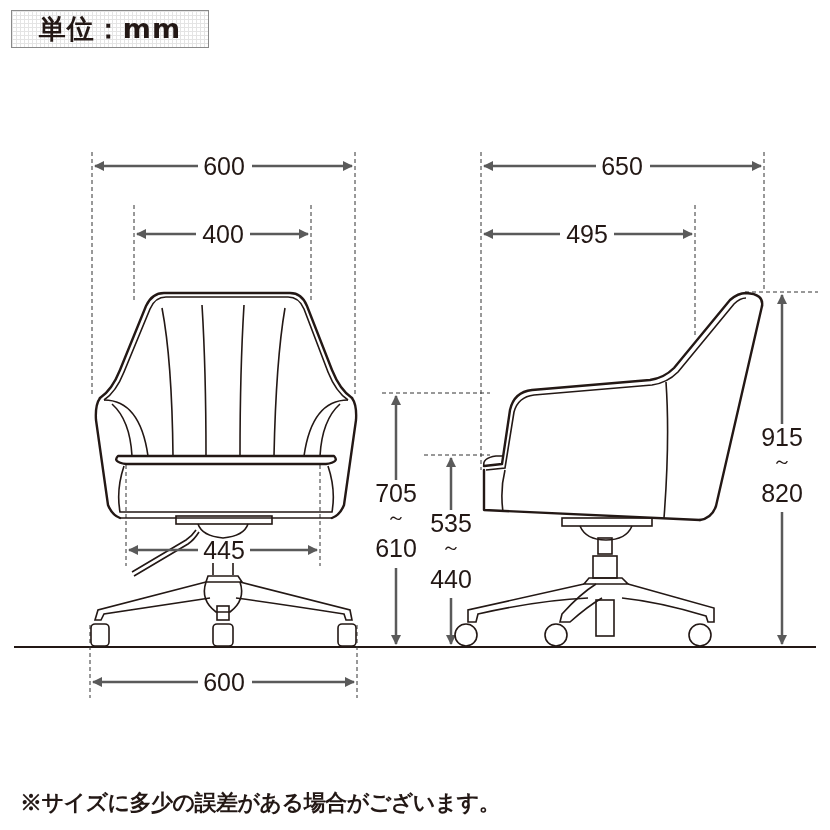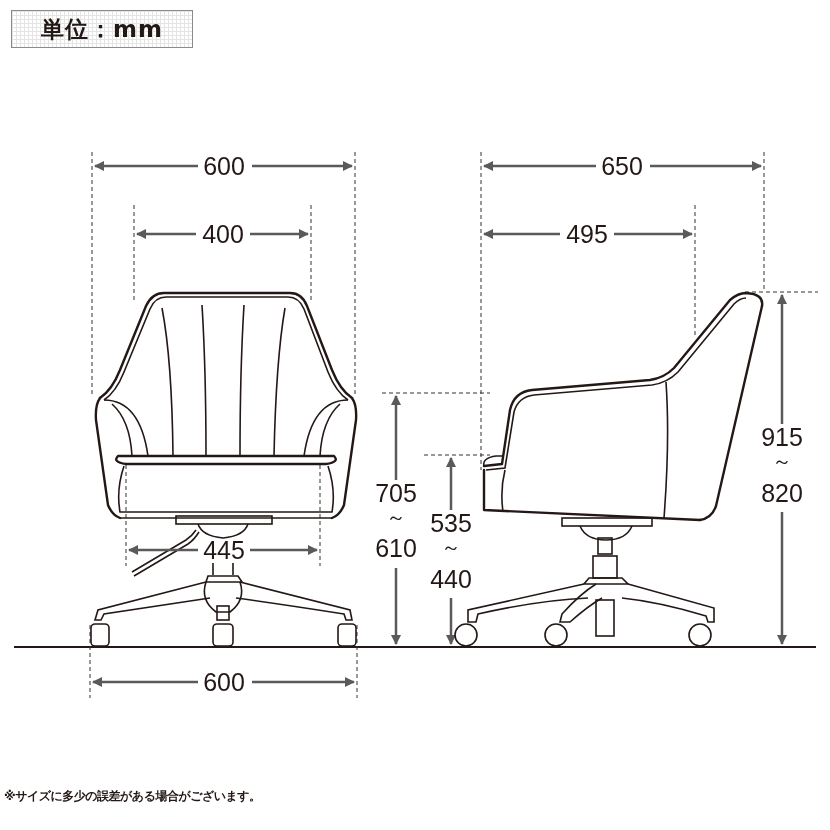--- a/index.html
+++ b/index.html
@@ -1,23 +1,23 @@
 <!DOCTYPE html>
 <html><head>
 <meta charset="utf-8">
 <style>
   html, body { margin:0; padding:0; background:#fff; }
   body { width:830px; height:830px; position:relative; overflow:hidden; font-family:"DejaVu Sans", sans-serif; color:#231815; }
-  .unit-box { position:absolute; left:11px; top:10px; width:182px; height:38px; border:1px solid #8a8a8a; box-sizing:border-box;
+  .unit-box { position:absolute; left:11px; top:10px; width:198px; height:38px; border:1px solid #8a8a8a; box-sizing:border-box;
     background-color:#fff;
     background-image: linear-gradient(#e4e4e4 1px, transparent 1px), linear-gradient(90deg, #e4e4e4 1px, transparent 1px);
-    background-size:4px 4px; display:flex; align-items:center; justify-content:center; font-size:23px; font-weight:bold; letter-spacing:1px; }
+    background-size:4px 4px; display:flex; align-items:center; justify-content:center; font-size:27px; font-weight:bold; letter-spacing:1px; }
   svg { position:absolute; left:0; top:0; }
   .dim { font-family:"Liberation Sans", sans-serif; font-size:25px; fill:#231815; }
-  .note { position:absolute; left:4px; top:788px; font-size:12px; font-weight:bold; white-space:nowrap; letter-spacing:-0.5px; }
+  .note { position:absolute; left:20px; top:788px; font-size:22px; font-weight:bold; white-space:nowrap; letter-spacing:-0.5px;font-family:Liberation Serif, serif; }
   .dl { stroke:#5a5a5a; stroke-width:2.5; fill:none; }
   .dash { stroke:#333; stroke-width:1; stroke-dasharray:4 3; fill:none; }
   .ln { stroke:#231815; stroke-width:2.4; fill:none; stroke-linejoin:round; stroke-linecap:round; }
   .lnt { stroke:#231815; stroke-width:1.6; fill:none; }
 </style>
 </head>
 <body>
 
 <div class="unit-box">単位：mm</div>
 

